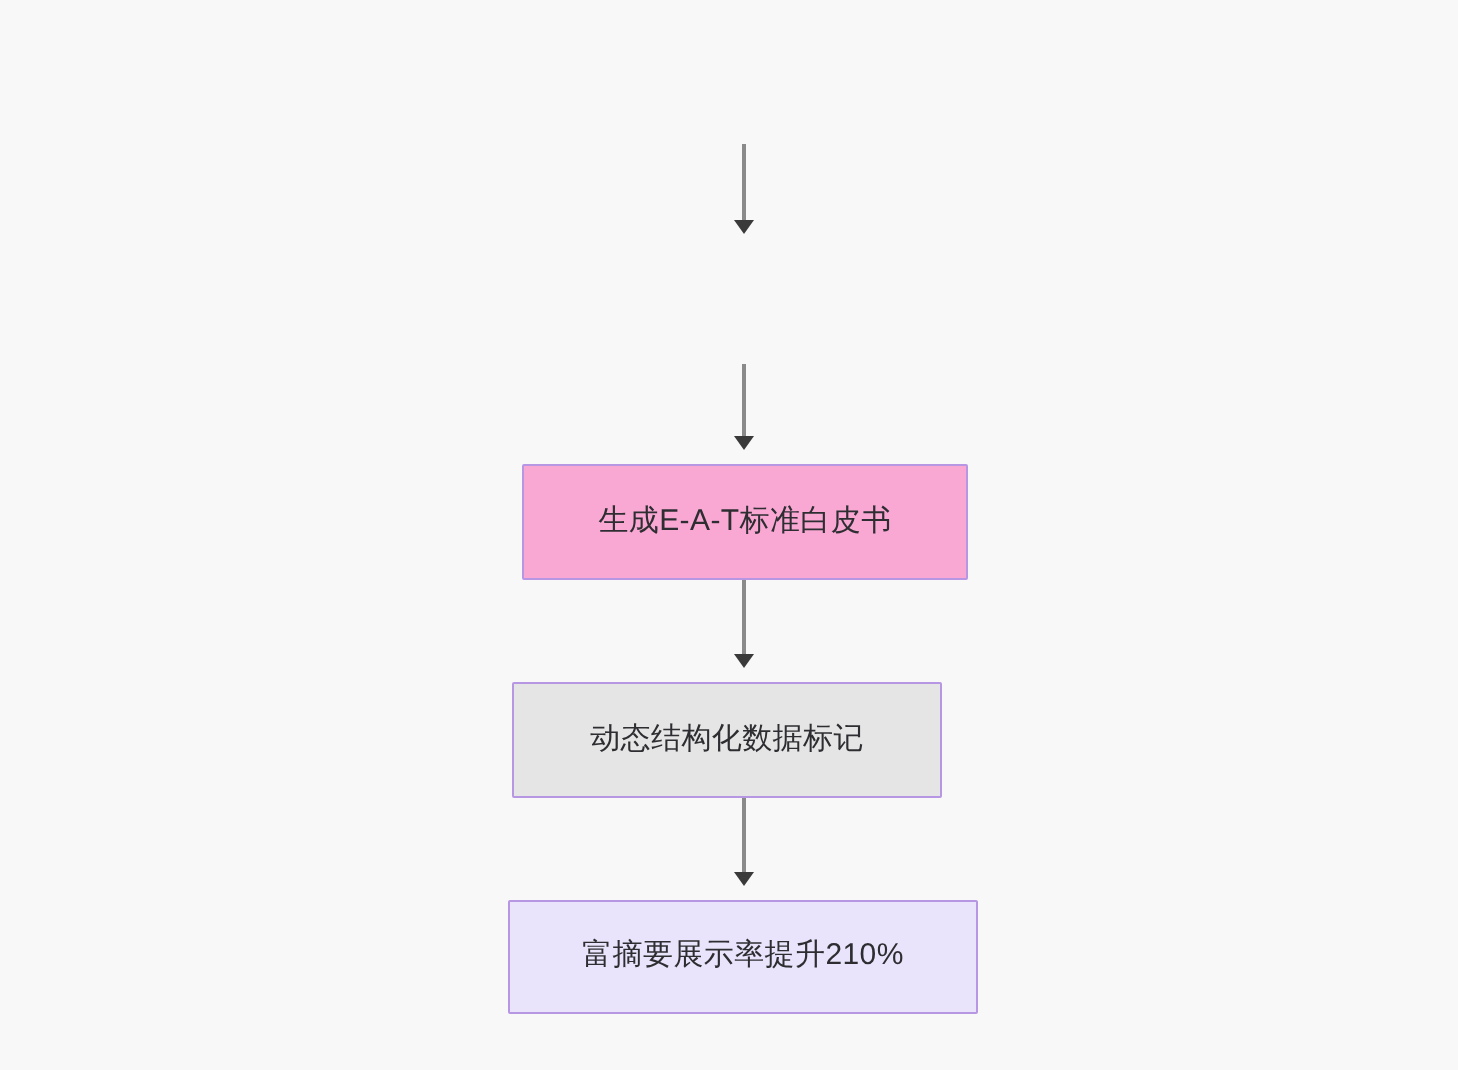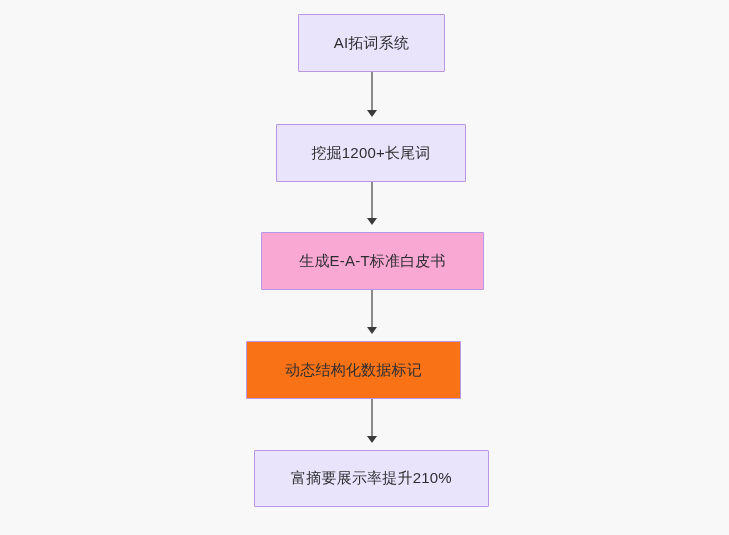--- a/index.html
+++ b/index.html
@@ -73,29 +73,23 @@
   </div>
   <div class="edge" id="edge-2" style="left: 371px; top: 290px; width: 2px; height: 44px;">
     <div class="edge-line" style="height: 38px; background: rgb(138, 138, 138);"></div>
     <div class="edge-head" style="top: 37px; border-top-color: rgb(58, 58, 58);"></div>
   </div>
   <div class="edge" id="edge-3" style="left: 371px; top: 399px; width: 2px; height: 44px;">
     <div class="edge-line" style="height: 38px; background: rgb(138, 138, 138);"></div>
     <div class="edge-head" style="top: 37px; border-top-color: rgb(58, 58, 58);"></div>
   </div>
 
-  <div class="node" id="node-0" style="left: 298px; top: 14px; width: 147px; height: 58px; background: rgb(233, 228, 251); border-color: rgb(183, 151, 228); color: rgb(46, 46, 50);">
-    <span class="node-label">AI拓词系统</span>
-  </div>
-  <div class="node" id="node-1" style="left: 276px; top: 124px; width: 190px; height: 58px; background: rgb(233, 228, 251); border-color: rgb(183, 151, 228); color: rgb(46, 46, 50);">
-    <span class="node-label">挖掘1200+长尾词</span>
-  </div>
   <div class="node" id="node-2" style="left: 261px; top: 232px; width: 223px; height: 58px; background: #f9a8d4; border-color: rgb(183, 151, 228); color: rgb(46, 46, 50);">
     <span class="node-label">生成E-A-T标准白皮书</span>
   </div>
-  <div class="node" id="node-3" style="left: 246px; top: 341px; width: 215px; height: 58px; background: #f97316; border-color: rgb(183, 151, 228); color: rgb(46, 46, 50);">
+  <div class="node" id="node-3" style="left: 256px; top: 341px; width: 215px; height: 58px; background: #e5e5e5; border-color: rgb(183, 151, 228); color: rgb(46, 46, 50);">
     <span class="node-label">动态结构化数据标记</span>
   </div>
   <div class="node" id="node-4" style="left: 254px; top: 450px; width: 235px; height: 57px; background: rgb(233, 228, 251); border-color: rgb(183, 151, 228); color: rgb(46, 46, 50);">
     <span class="node-label">富摘要展示率提升210%</span>
   </div>
 
 </div>
 
 </body></html>

